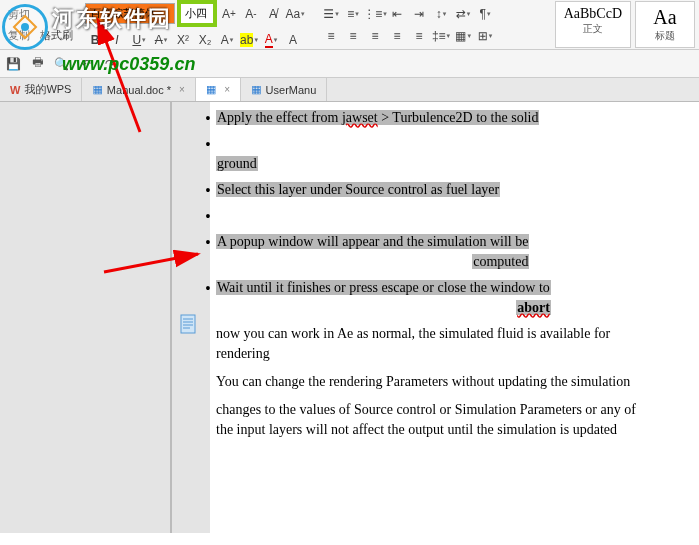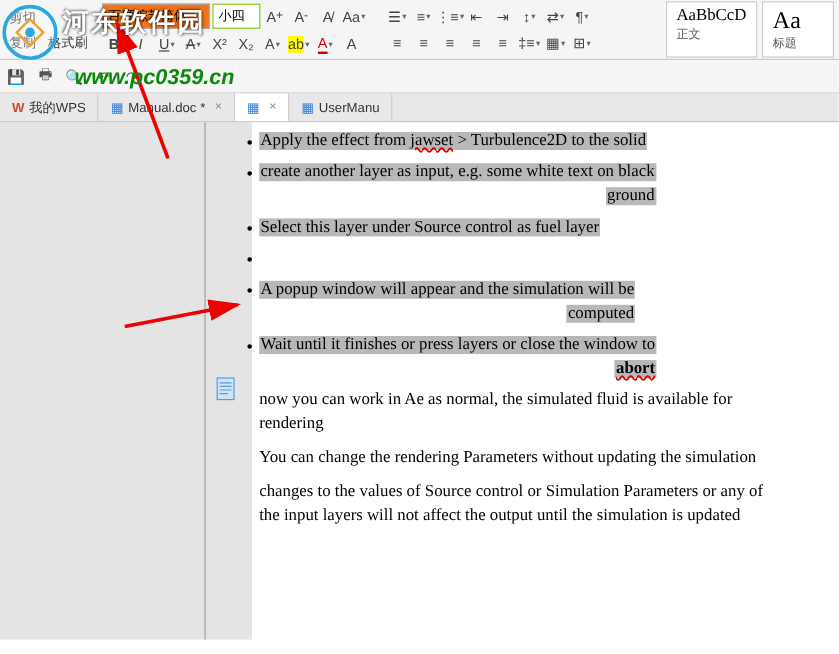--- a/index.html
+++ b/index.html
@@ -5,25 +5,25 @@
 * { margin: 0; padding: 0; box-sizing: border-box; }
 body { font-family: "Microsoft YaHei", Arial, sans-serif; font-size: 12px; background: #fff; width: 699px; height: 545px; overflow: hidden; position: relative; }
 
 .ribbon { background: #f5f5f5; border-bottom: 1px solid #ccc; height: 50px; display: flex; align-items: center; padding: 0 4px; position: relative; }
 .ribbon-left { display: flex; flex-direction: column; gap: 2px; }
 .small-btns { display: flex; gap: 2px; }
 .rbtn { padding: 2px 4px; font-size: 11px; color: #333; display: flex; align-items: center; gap: 2px; }
 .font-section { margin-left: 8px; display: flex; flex-direction: column; gap: 4px; }
 .font-row { display: flex; align-items: center; gap: 2px; }
 .font-name { border: 1px solid #aaa; background: #f97316; padding: 2px 4px; font-size: 11px; width: 90px; }
-.font-size { border: 1px solid #84cc16; background: #fff; padding: 2px 4px; font-size: 11px; width: 40px; }
+.font-size { border: 4px solid #84cc16; background: #fff; padding: 2px 4px; font-size: 11px; width: 40px; }
 .icon-btn { width: 20px; height: 18px; display: flex; align-items: center; justify-content: center; font-size: 12px; color: #444; }
 .para-section { margin-left: 16px; display: flex; flex-direction: column; gap: 4px; }
 .style-section { margin-left: auto; display: flex; gap: 4px; }
-.style-box { border: 1px solid #ccc; background: #fff; padding: 4px 8px; font-size: 11px; min-width: 60px; }
+.style-box { border: 1px solid #ccc; background: #fff; padding: 4px 8px; text-align: center; font-size: 11px; min-width: 60px; }
 .style-box .preview { font-family: serif; font-size: 14px; }
 .style-box .label { font-size: 10px; color: #555; }
 
 .qat { background: #f5f5f5; border-bottom: 1px solid #ccc; height: 28px; display: flex; align-items: center; padding: 0 6px; gap: 8px; }
 .qat-icon { width: 16px; height: 16px; display: flex; align-items: center; justify-content: center; color: #555; }
 
 .tabs { background: #e8e8e8; height: 24px; display: flex; align-items: stretch; border-bottom: 1px solid #bbb; }
 .tab { display: flex; align-items: center; gap: 4px; padding: 0 10px; font-size: 11px; color: #333; border-right: 1px solid #ccc; background: #e8e8e8; }
 .tab.active { background: #fff; }
 .tab .close { font-size: 10px; color: #888; margin-left: 4px; }
@@ -184,36 +184,36 @@
       </svg>
   </div>
 
   <div class="content">
     <div class="bullet-item">
       <div class="bullet">•</div>
       <div class="item-text"><span class="hl"><span>Apply the effect from </span><span class="jawset">jawset</span><span> &gt; Turbulence2D to the solid</span></span></div>
     </div>
     <div class="bullet-item">
       <div class="bullet">•</div>
-      <div class="item-text"><span class="hl">create another layer as input, e.g. some white text on black</span><br><span class="hl">ground</span></div>
+      <div class="item-text"><br><span class="hl">ground</span></div>
     </div>
     <div class="bullet-item">
       <div class="bullet">•</div>
       <div class="item-text"><span class="hl">Select this layer under Source control as fuel layer</span></div>
     </div>
     <div class="bullet-item">
       <div class="bullet">•</div>
     </div>
     <div class="bullet-item">
       <div class="bullet">•</div>
       <div class="item-text"><span class="hl">A popup window will appear and the simulation will be</span><br><span class="hl">computed</span></div>
     </div>
     <div class="bullet-item">
       <div class="bullet">•</div>
-      <div class="item-text"><span class="hl">Wait until it finishes or press layers or close the window to</span><br><span class="hl abort">abort</span></div>
+      <div class="item-text"><span class="hl">Wait until it finishes or press escape or close the window to</span><br><span class="hl abort">abort</span></div>
     </div>
     <div class="normal-text">now you can work in Ae as normal, the simulated fluid is available for rendering</div>
     <div class="normal-text">You can change the rendering Parameters without updating the simulation</div>
     <div class="normal-text">changes to the values of  Source control or Simulation Parameters or any of  the input layers will not affect the output until the simulation is updated</div>
   </div>
 
   <svg class="arrow" style="left:80px; top:-90px;" width="120" height="130">
     <defs>
         <marker id="ah1" markerWidth="10" markerHeight="10" refX="8" refY="3" orient="auto">
           <polygon points="0,0 9,3 0,6" fill="#e00"></polygon>

